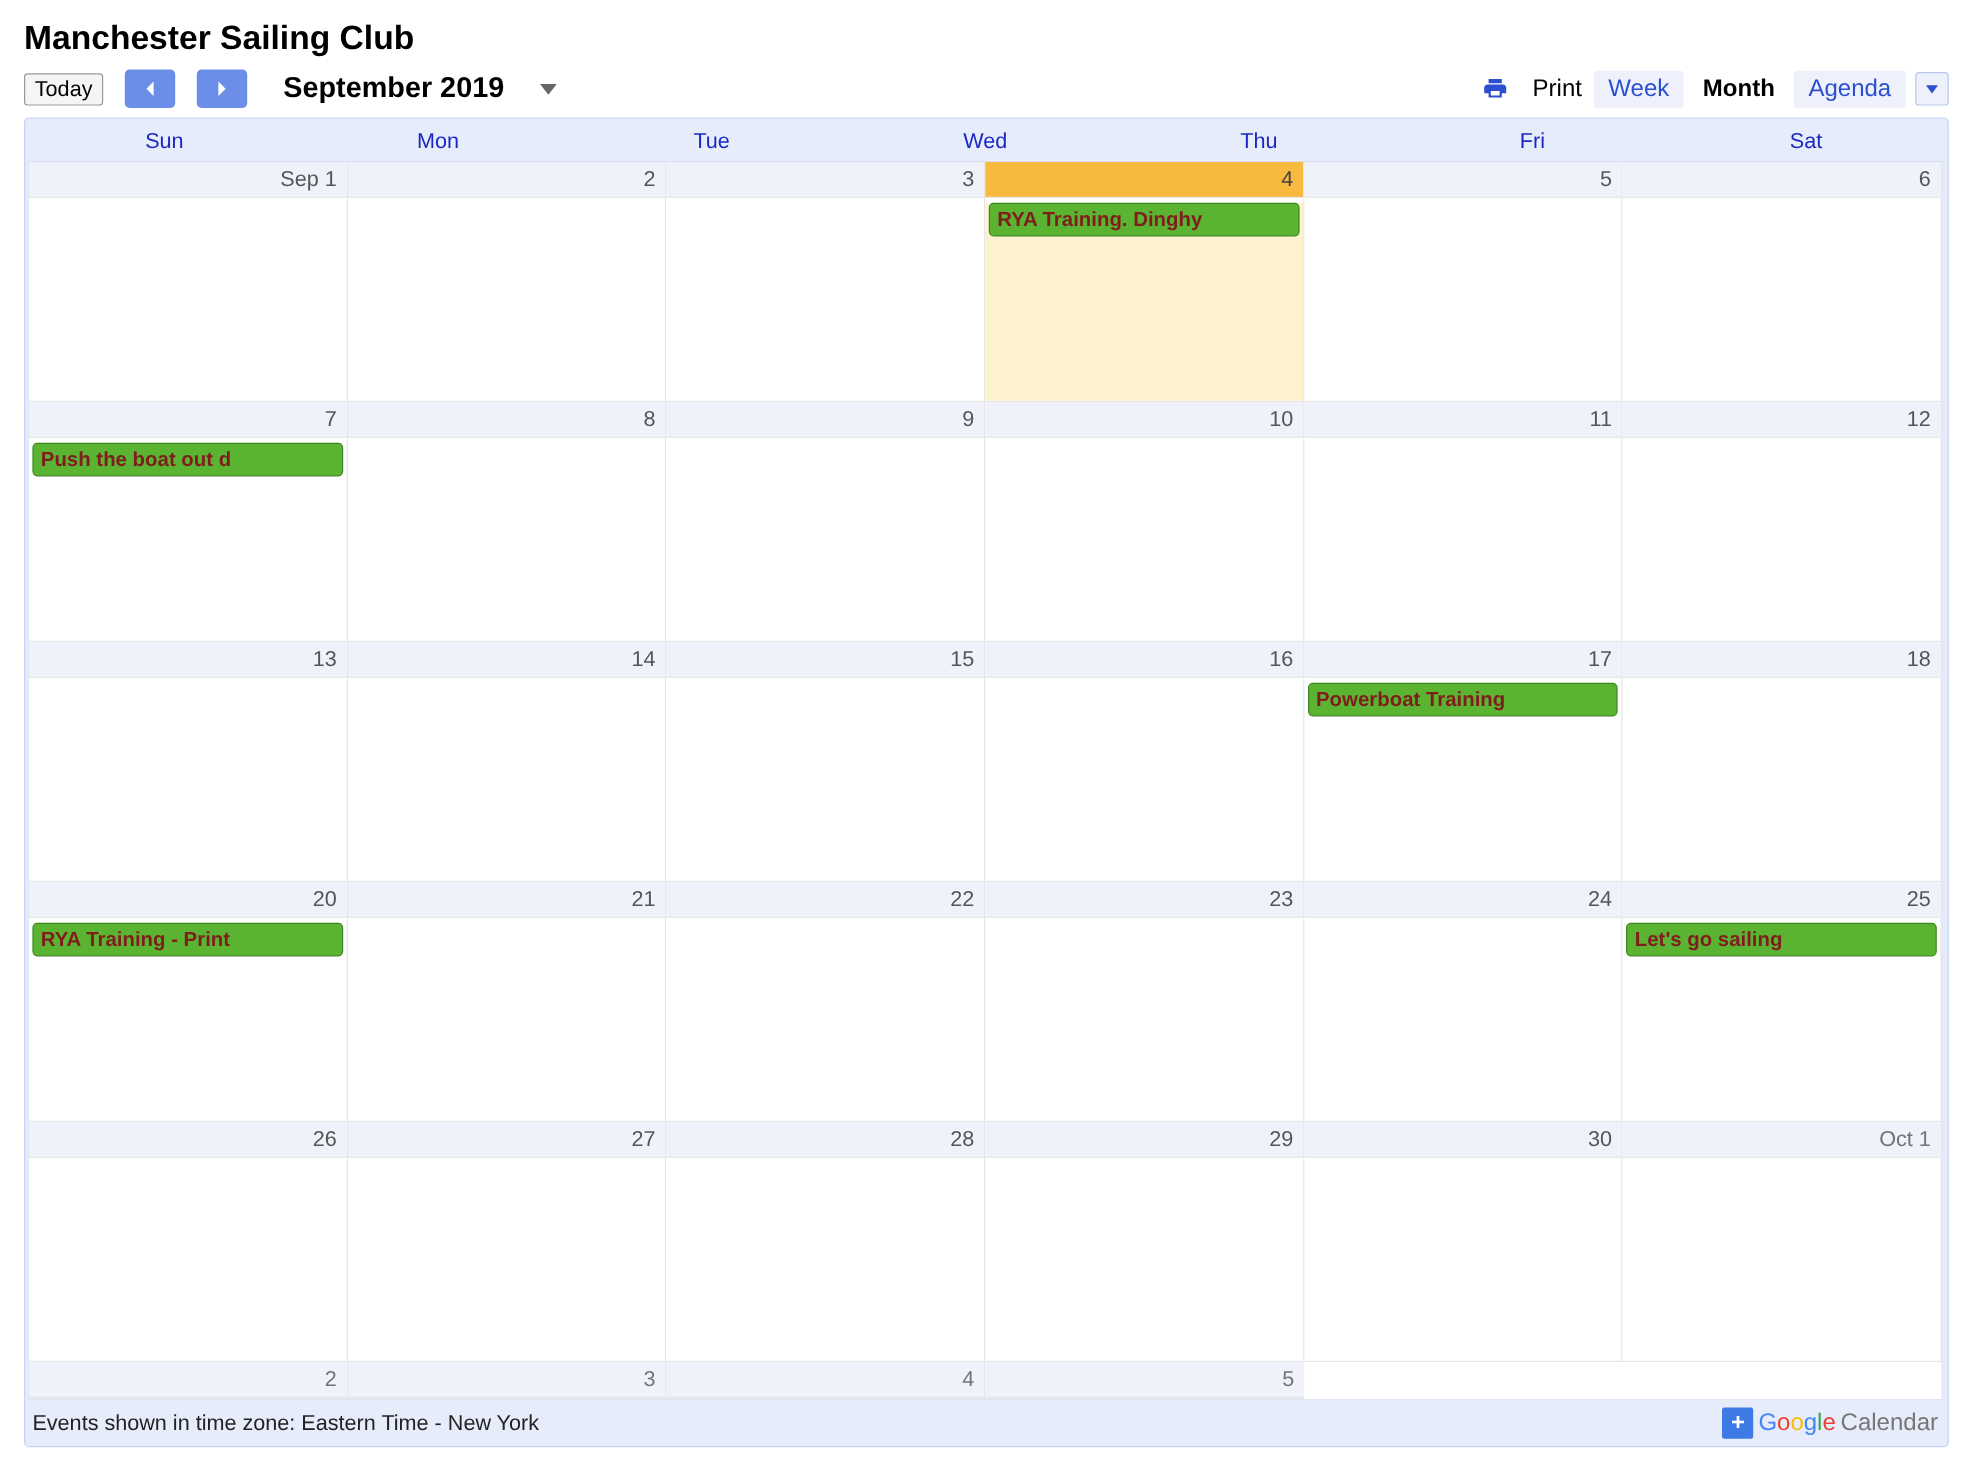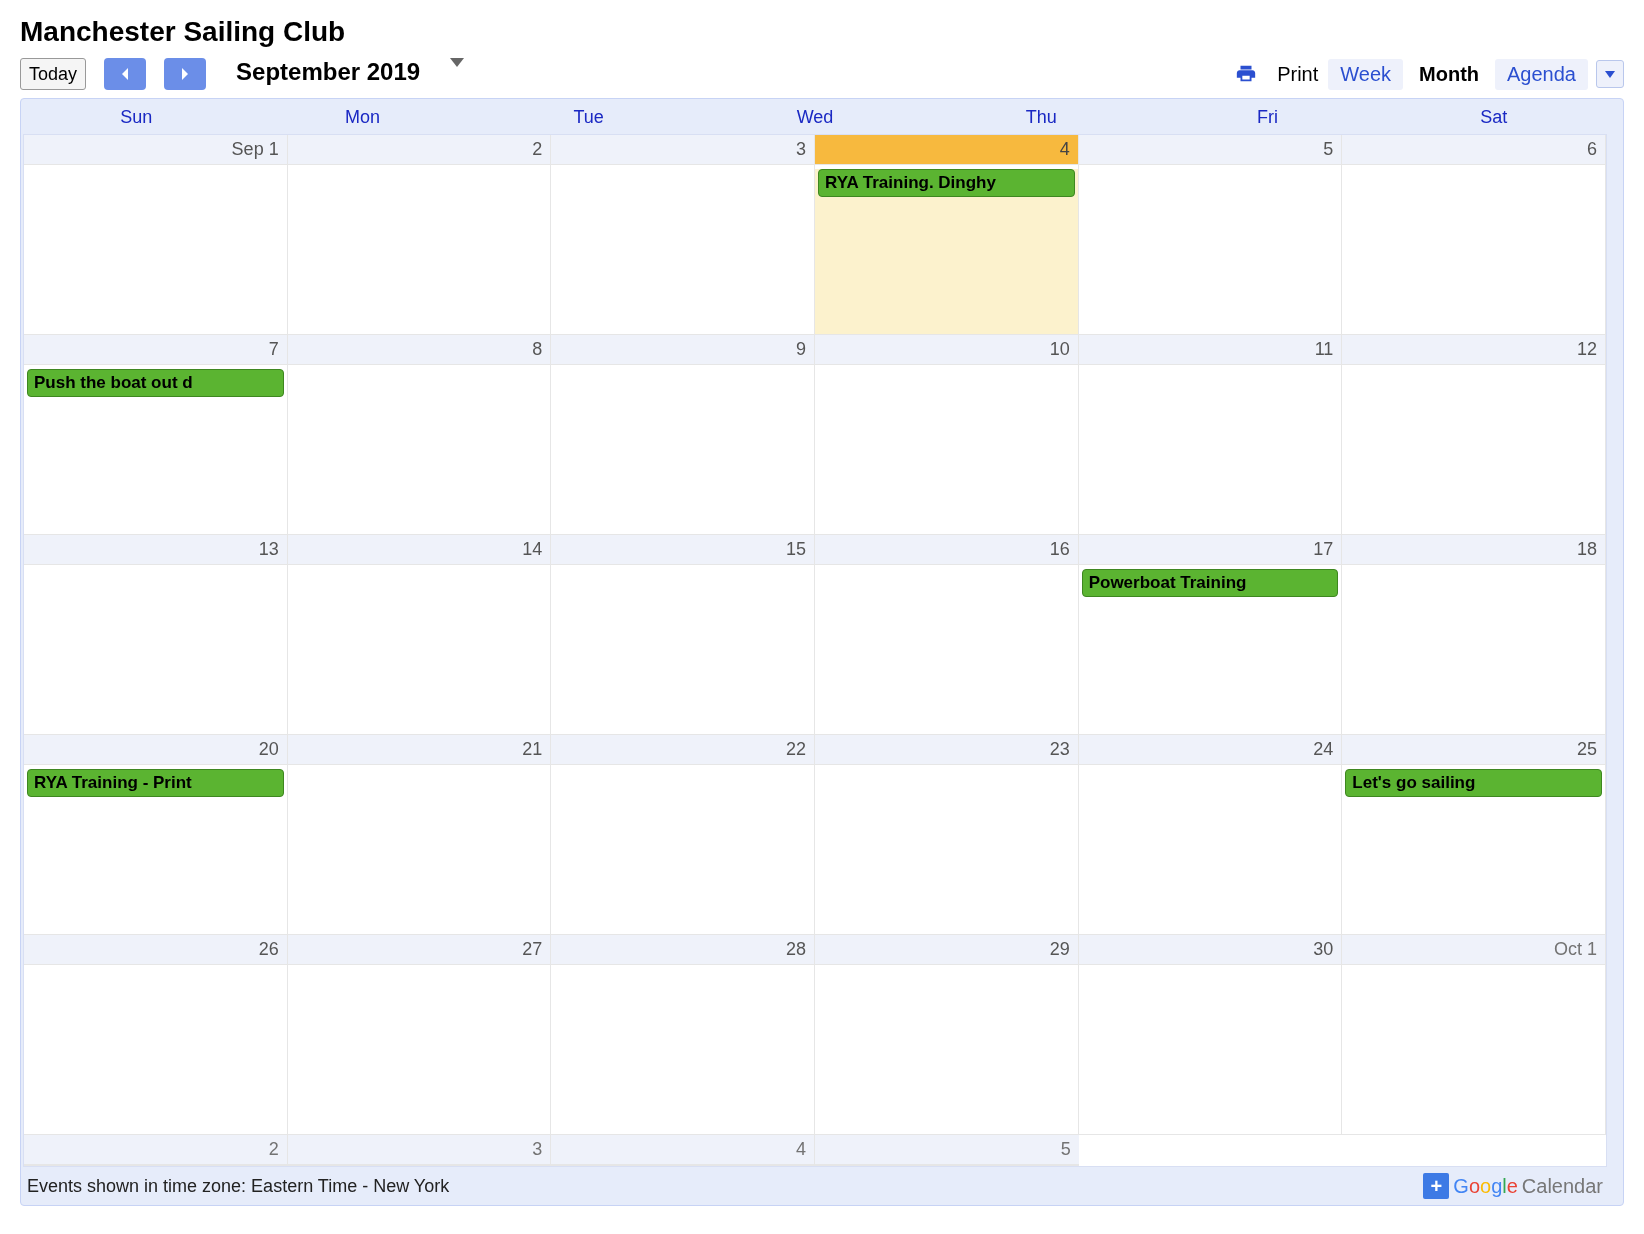--- a/index.html
+++ b/index.html
@@ -1,43 +1,43 @@
 <!DOCTYPE html>
 <html><head>
 <meta charset="utf-8">
 <style>
 * { box-sizing: border-box; margin: 0; padding: 0; }
 body { font-family: Arial, sans-serif; background: #fff; width: 1644px; height: 1234px; padding: 8px 20px; }
 .header-title { font-size: 28px; font-weight: bold; margin: 8px 0 10px 0; }
 .toolbar { display: flex; align-items: center; gap: 6px; margin-bottom: 8px; }
-.toolbar-left { display: flex; gap: 18px; flex: 1; }
+.toolbar-left { display: flex; align-items: center; gap: 18px; flex: 1; }
 .today-btn { font-size: 18px; padding: 2px 8px; border: 1px solid #999; background: #f5f5f5; border-radius: 3px; cursor: pointer; }
 .nav-btn { width: 42px; height: 32px; background: #6b8ee8; border-radius: 4px; display: flex; align-items: center; justify-content: center; cursor: pointer; }
 .nav-btn svg { fill: #fff; }
 .month-label { font-size: 24px; font-weight: bold; margin-left: 12px; }
 .dropdown-triangle { width: 0; height: 0; border-left: 7px solid transparent; border-right: 7px solid transparent; border-top: 9px solid #666; margin-left: 12px; cursor: pointer; }
 .toolbar-right { display: flex; align-items: center; gap: 4px; }
 .print-group { display: flex; align-items: center; gap: 20px; cursor: pointer; margin-right: 6px; }
 .print-group span { font-size: 20px; }
 .view-btn { font-size: 20px; padding: 4px 12px; background: #eef1fb; color: #2b4fd0; border-radius: 3px; cursor: pointer; }
 .view-btn.active { background: #fff; color: #000; font-weight: bold; }
 .options-btn { width: 28px; height: 28px; background: #eef1fb; border: 1px solid #b9c7ec; border-radius: 3px; display: flex; align-items: center; justify-content: center; cursor: pointer; margin-left: 4px; }
 .options-triangle { width: 0; height: 0; border-left: 5px solid transparent; border-right: 5px solid transparent; border-top: 7px solid #2b4fd0; }
-.calendar-wrap { border: 1px solid #c7d3f5; border-radius: 4px; background: #e6ecfa; padding: 2px 16px 6px 2px; }
+.calendar-wrap { border: 1px solid #c7d3f5; border-radius: 4px; background: #e6ecfa; padding: 2px 4px 6px 2px; }
 .day-headers { display: grid; grid-template-columns: repeat(7, 1fr); }
 .day-header { text-align: center; font-size: 18px; color: #1a28c3; padding: 6px 0; }
 .grid { display: grid; grid-template-columns: repeat(6, 1fr); grid-template-rows: repeat(5, 200px); background: #fff; border: 1px solid #d8dff3; }
 .cell { border-right: 1px solid #e6e6e6; border-bottom: 1px solid #e6e6e6; position: relative; overflow: hidden; }
 .cell:last-child { border-right: none; }
 .date-hdr { background: #eff2fa; padding: 4px 8px; text-align: right; font-size: 18px; color: #555; border-bottom: 1px solid #e6e6e6; }
 .cell.dimmed .date-hdr { color: #737373; }
 .cell.today .date-hdr { background: #f7b93e; color: #444; }
 .cell.today .body { background: #fcf2cd; }
 .body { height: calc(100% - 30px); }
-.event { margin: 4px 3px; padding: 3px 6px; background: #5bb431; border: 1px solid #3e8720; border-radius: 4px; color: #000000; font-size: 17px; font-weight: bold; white-space: nowrap; overflow: hidden; cursor: pointer; }
+.event { margin: 4px 3px; padding: 3px 6px; background: #5bb431; border: 1px solid #3e8720; border-radius: 4px; color: #7f1d1d; font-size: 17px; font-weight: bold; white-space: nowrap; overflow: hidden; cursor: pointer; }
 .footer { display: flex; align-items: center; justify-content: space-between; padding: 6px 4px 0 4px; text-align: right; }
 .tz-text { font-size: 18px; color: #222; }
 .gcal { display: flex; align-items: center; gap: 4px; cursor: pointer; font-size: 20px; }
 .plus-badge { width: 26px; height: 26px; background: #3d7ae5; color: #fff; display: flex; align-items: center; justify-content: center; font-weight: bold; border-radius: 2px; }
 .g-blue{color:#4285F4}.g-red{color:#EA4335}.g-yellow{color:#FBBC05}.g-green{color:#34A853}
 .gcal-word{font-weight:500}
 .cal-text{color:#777}
 </style>
 </head>
 <body>

